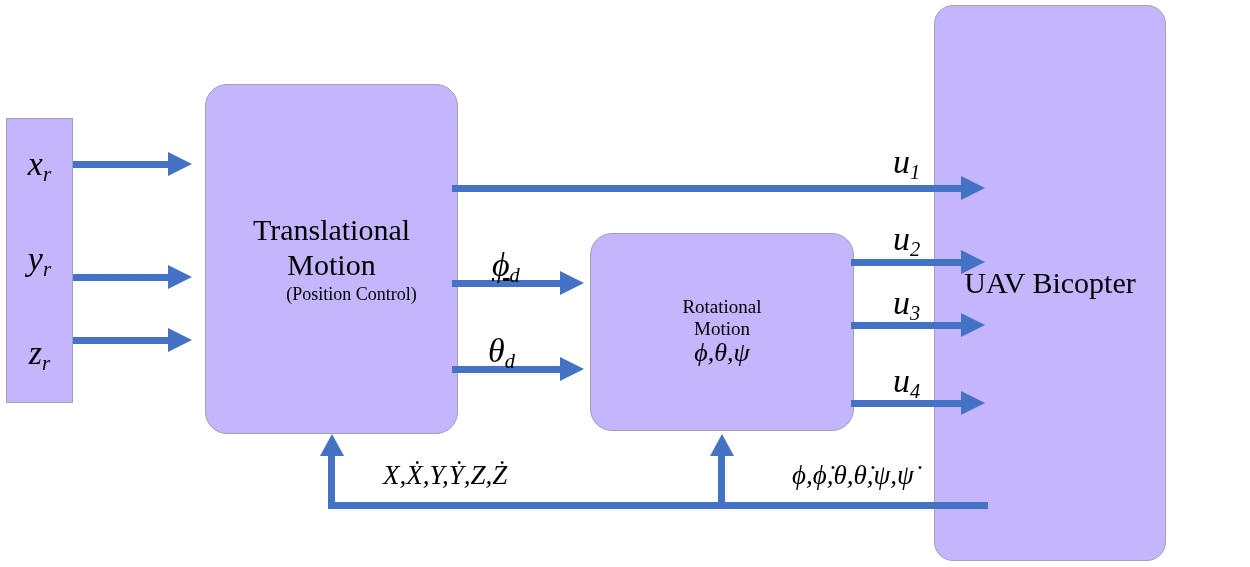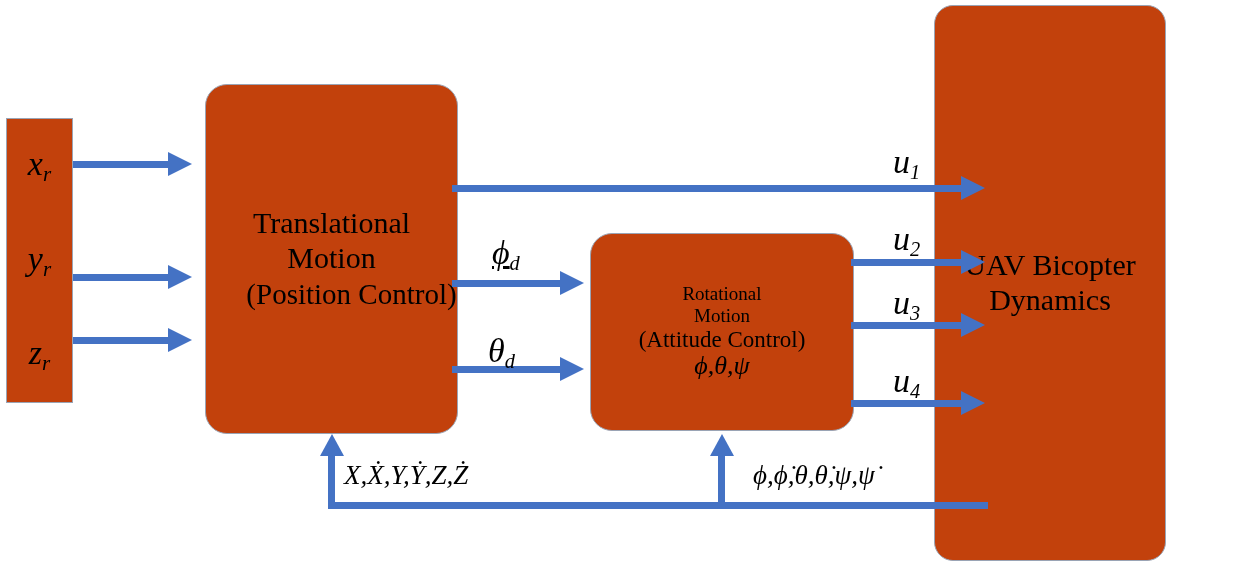--- a/index.html
+++ b/index.html
@@ -10,21 +10,21 @@
   #diagram {
     position: relative;
     width: 1250px;
     height: 567px;
     background: #ffffff;
     font-family: "Liberation Serif", "DejaVu Serif", serif;
     overflow: hidden;
   }
   .block {
     position: absolute;
-    background: #c2410c;
+    background: #c4b5fd;
     border: 1px solid #9aa4b5;
     box-sizing: border-box;
     display: flex;
     flex-direction: column;
     align-items: center;
     justify-content: center;
     text-align: right;
     color: #000000;
     line-height: 1.16;
   }
@@ -48,21 +48,21 @@
     font-size: 0.62em;
     font-style: italic;
     vertical-align: -0.28em;
   }
 
   
   #translational-block {
     left: 205px; top: 84px; width: 253px; height: 350px;
   }
   #translational-block .l1, #translational-block .l2 { font-size: 30px; }
-  #translational-block .l3 { font-size: 29px; margin-top: 2px; margin-left: 40px; }
+  #translational-block .l3 { font-size: 18px; margin-top: 2px; margin-left: 40px; }
 
   
   #rotational-block {
     left: 590px; top: 233px; width: 264px; height: 198px;
   }
   #rotational-block .l1, #rotational-block .l2 { font-size: 19px; }
   #rotational-block .l3 { font-size: 23px; }
   #rotational-block .l4 { font-size: 26px; font-style: italic; margin-top: -2px; }
 
   
@@ -106,20 +106,21 @@
     font-size: 0.6em;
     vertical-align: -0.3em;
   }
   .fb-label {
     position: absolute;
     font-size: 27px;
     font-style: italic;
     color: #000000;
     white-space: nowrap;
     line-height: 1;
+    margin-left: 39px;
   }
 </style>
 </head>
 <body>
 
 <div id="diagram">
 
   <div class="block" id="ref-block">
     <span class="ref-sym blk-line"><i>x</i><sub>r</sub></span>
     <span class="ref-sym blk-line"><i>y</i><sub>r</sub></span>
@@ -128,45 +129,43 @@
 
   <div class="block rounded" id="translational-block">
     <span class="blk-line l1">Translational</span>
     <span class="blk-line l2">Motion</span>
     <span class="blk-line l3">(Position Control)</span>
   </div>
 
   <div class="block rounded" id="rotational-block">
     <span class="blk-line l1">Rotational</span>
     <span class="blk-line l2">Motion</span>
-    <span class="blk-line l3">(Attitude Control)</span>
     <span class="blk-line l4">ϕ,θ,ψ</span>
   </div>
 
   <div class="block rounded-lg" id="uav-block">
     <span class="blk-line l1">UAV Bicopter</span>
-    <span class="blk-line l2">Dynamics</span>
   </div>
 
   <div class="hline" style="left:73px; top:161px; width:95px;"></div>
   <div class="arrow-r" style="left:168px; top:152px;"></div>
 
   <div class="hline" style="left:73px; top:274px; width:95px;"></div>
   <div class="arrow-r" style="left:168px; top:265px;"></div>
 
   <div class="hline" style="left:73px; top:337px; width:95px;"></div>
   <div class="arrow-r" style="left:168px; top:328px;"></div>
 
   <div class="hline" style="left:452px; top:185px; width:509px;"></div>
   <div class="arrow-r" style="left:961px; top:176px;"></div>
   <span class="sig-label" style="left:893px; top:145px;"><i>u</i><sub>1</sub></span>
 
   <div class="hline" style="left:452px; top:280px; width:108px;"></div>
   <div class="arrow-r" style="left:560px; top:271px;"></div>
-  <span class="sig-label" style="left:492px; top:236px;text-decoration:underline;"><i>ϕ</i><sub>d</sub></span>
+  <span class="sig-label" style="left:492px; top:248px;text-decoration:underline;"><i>ϕ</i><sub>d</sub></span>
 
   <div class="hline" style="left:452px; top:366px; width:108px;"></div>
   <div class="arrow-r" style="left:560px; top:357px;"></div>
   <span class="sig-label" style="left:488px; top:334px;text-align:center;"><i>θ</i><sub>d</sub></span>
 
   <div class="hline" style="left:851px; top:259px; width:110px;"></div>
   <div class="arrow-r" style="left:961px; top:250px;"></div>
   <span class="sig-label" style="left:893px; top:222px;"><i>u</i><sub>2</sub></span>
 
   <div class="hline" style="left:851px; top:322px; width:110px;"></div>

